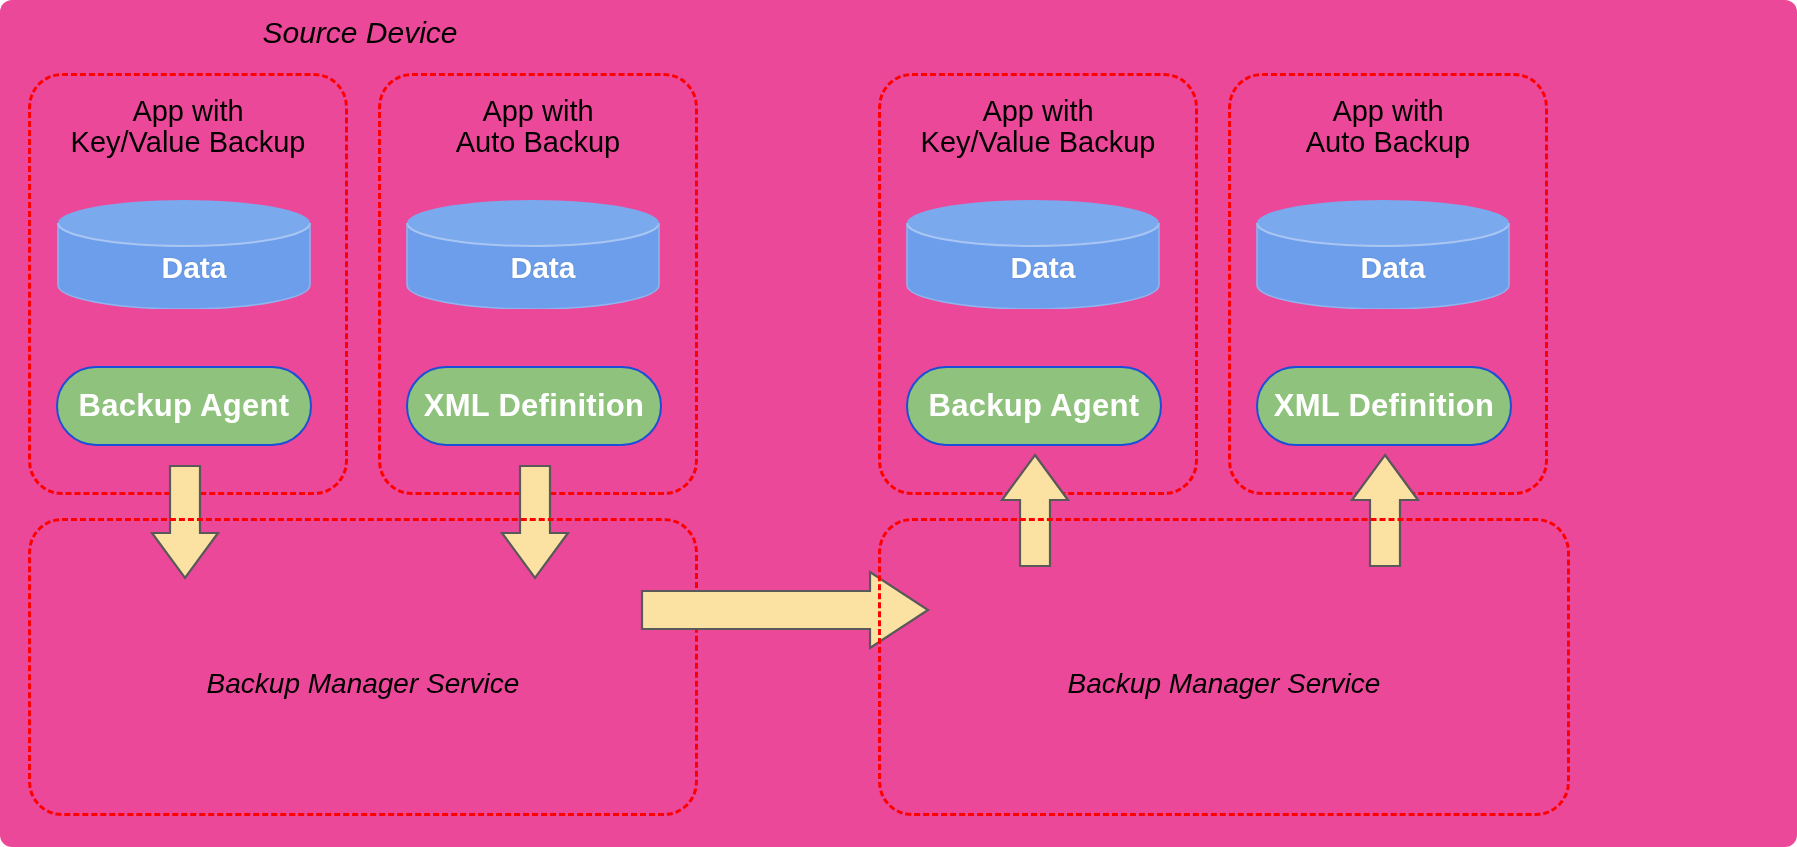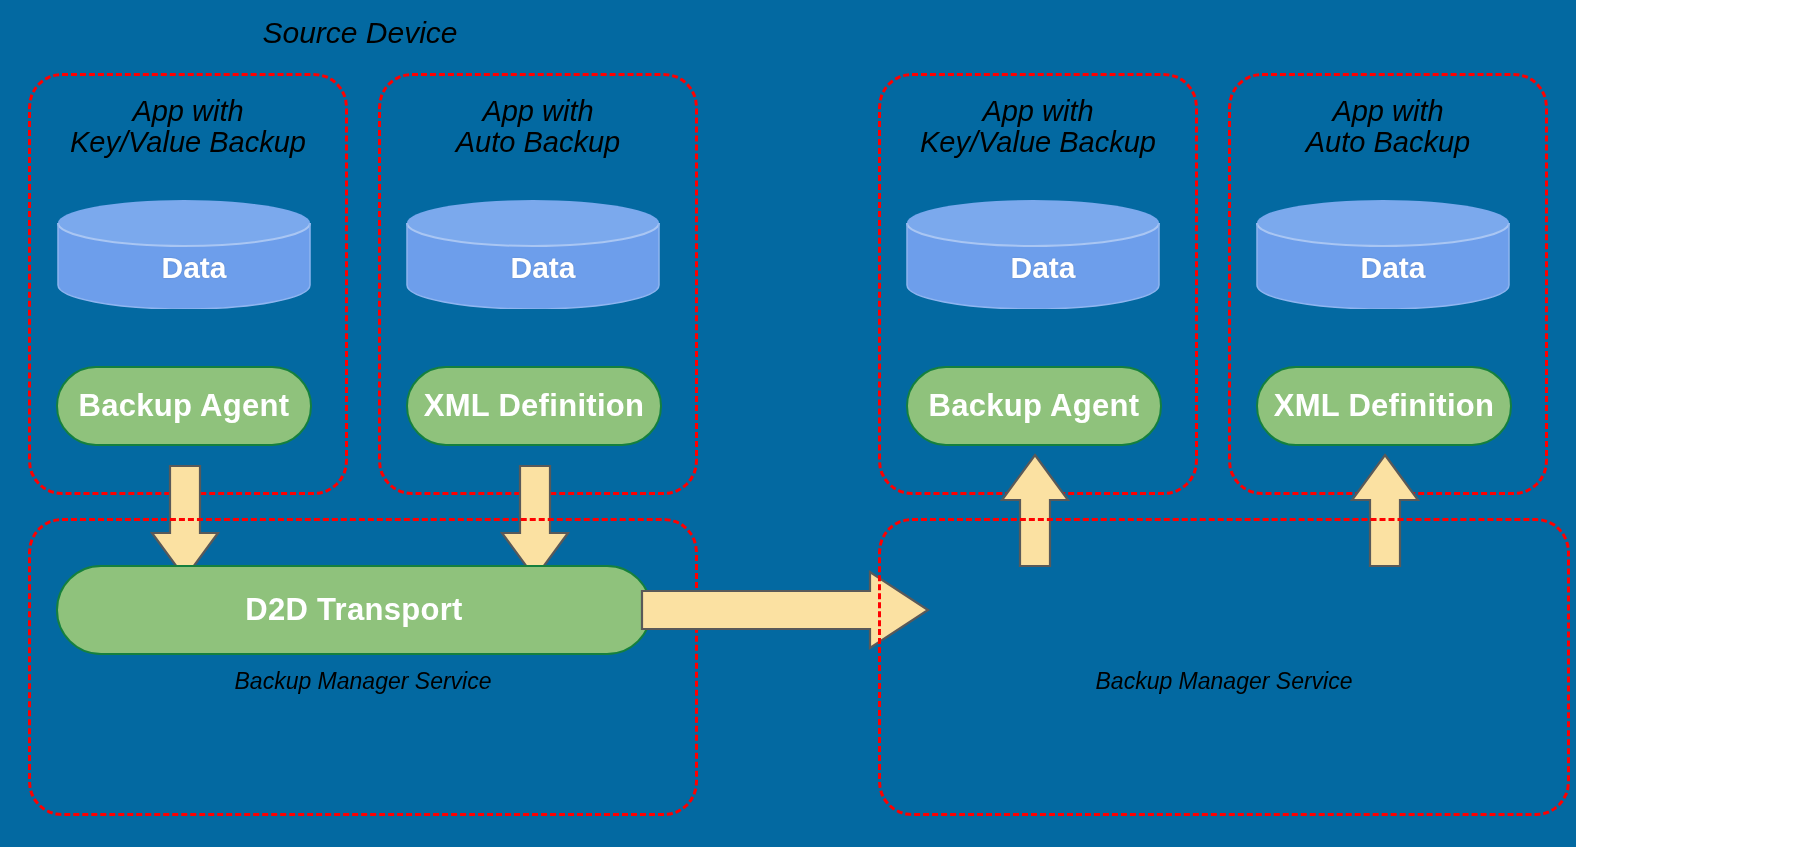--- a/index.html
+++ b/index.html
@@ -2,25 +2,26 @@
 <html><head>
 <meta charset="utf-8">
 <style>
   html, body {
     margin: 0;
     padding: 0;
     background: #ffffff;
   }
   #canvas {
     position: relative;
-    width: 1576px;
+    width: 1797px;
     height: 847px;
-    background: #0369a1;
+    background: #ec4899;
     font-family: "Liberation Sans", sans-serif;
     overflow: hidden;
+    border-radius: 12px;
   }
 
   
   .device-title {
     position: absolute;
     font-style: italic;
     font-size: 30px;
     color: #000000;
     text-align: center;
     white-space: nowrap;
@@ -32,34 +33,33 @@
     position: absolute;
     border: 3px dashed #ff0000;
     border-radius: 34px;
     box-sizing: border-box;
     background: transparent;
   }
 
   
   .app-caption {
     position: absolute;
-    font-style: italic;
     font-size: 29px;
     line-height: 1.08;
     color: #000000;
     text-align: center;
     white-space: pre-line;
     font-family: "Liberation Sans", sans-serif;
   }
 
   
   .service-caption {
     position: absolute;
     font-style: italic;
-    font-size: 23px;
+    font-size: 28px;
     color: #000000;
     text-align: center;
     white-space: nowrap;
     font-family: "Liberation Sans", sans-serif;
   }
 
   
   .cylinder {
     position: absolute;
   }
@@ -74,21 +74,21 @@
     font-size: 30px;
     font-family: "Liberation Sans", sans-serif;
     text-shadow: 0 0 2px rgba(0,0,0,0.15);
     margin-left: 20px;
   }
 
   
   .pill {
     position: absolute;
     background: #8fc27c;
-    border: 2px solid #15803d;
+    border: 2px solid #1d4ed8;
     box-sizing: border-box;
     display: flex;
     align-items: center;
     justify-content: center;
     color: #ffffff;
     font-weight: bold;
     font-family: "Liberation Sans", sans-serif;
     letter-spacing: 0.3px;
   }
   .pill.small { font-size: 31px; border-radius: 44px; }
@@ -144,21 +144,20 @@
   <div class="pill small" style="left:406px; top:366px; width:256px; height:80px;">XML Definition</div>
 
   <div class="arrow" style="left:500px; top:465px; width:70px; height:115px;">
     <svg width="70" height="115" viewBox="0 0 70 115">
       <path d="M20,1 L50,1 L50,68 L68,68 L35,113 L2,68 L20,68 Z" fill="#fbe1a2" stroke="#595959" stroke-width="2.2" stroke-linejoin="miter"></path>
     </svg>
   </div>
 
   <div class="dashed-box" style="left:28px; top:518px; width:670px; height:298px;"></div>
 
-  <div class="pill wide" style="left:56px; top:565px; width:596px; height:90px;">D2D Transport</div>
 
   <div class="service-caption" style="left:28px; top:668px; width:670px;">Backup Manager Service</div>
 
   <div class="arrow" style="left:640px; top:570px; width:290px; height:80px;">
     <svg width="290" height="80" viewBox="0 0 290 80">
       <path d="M2,21 L230,21 L230,2 L288,40 L230,78 L230,59 L2,59 Z" fill="#fbe1a2" stroke="#595959" stroke-width="2.2" stroke-linejoin="miter"></path>
     </svg>
   </div>
 
   <div class="dashed-box" style="left:878px; top:73px; width:320px; height:422px;"></div>

